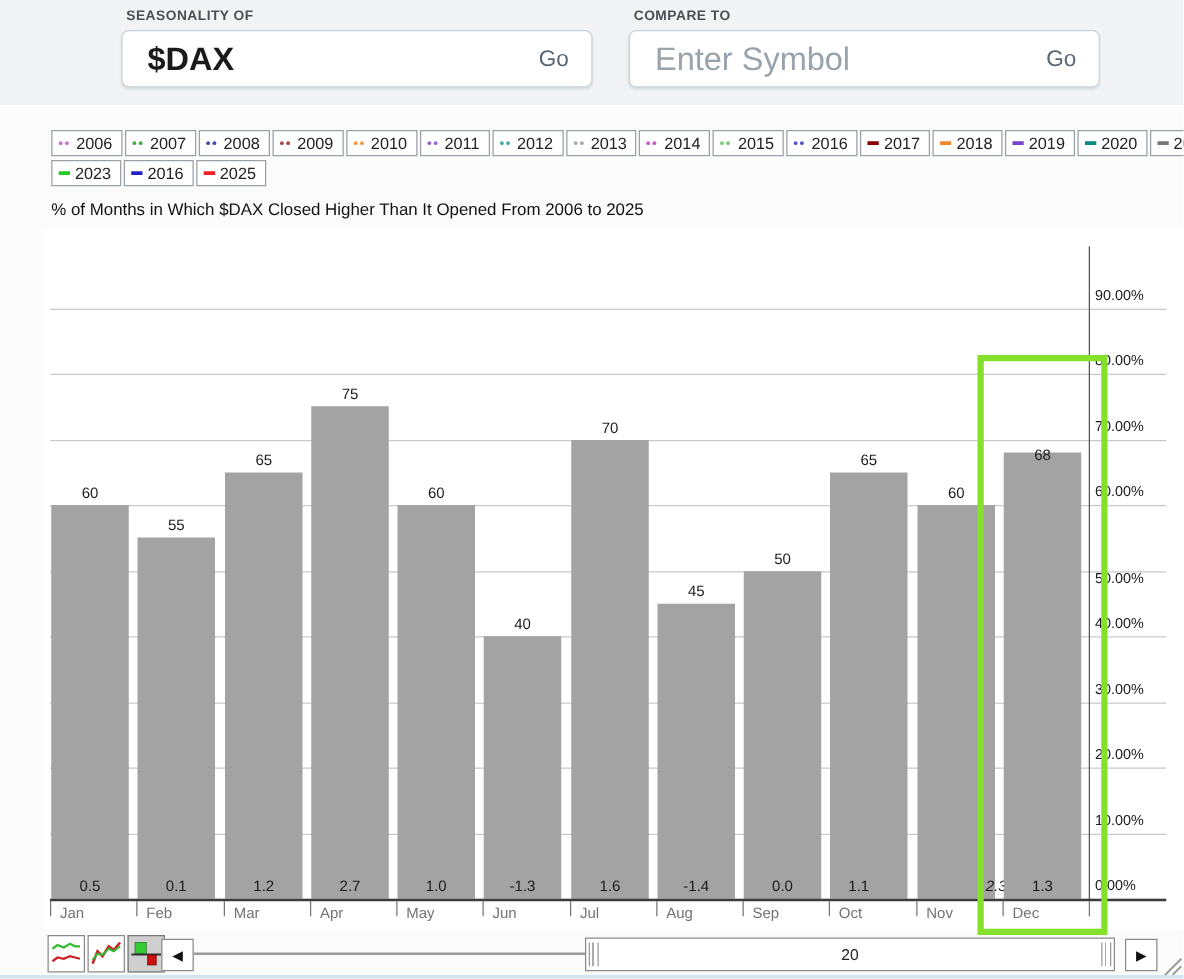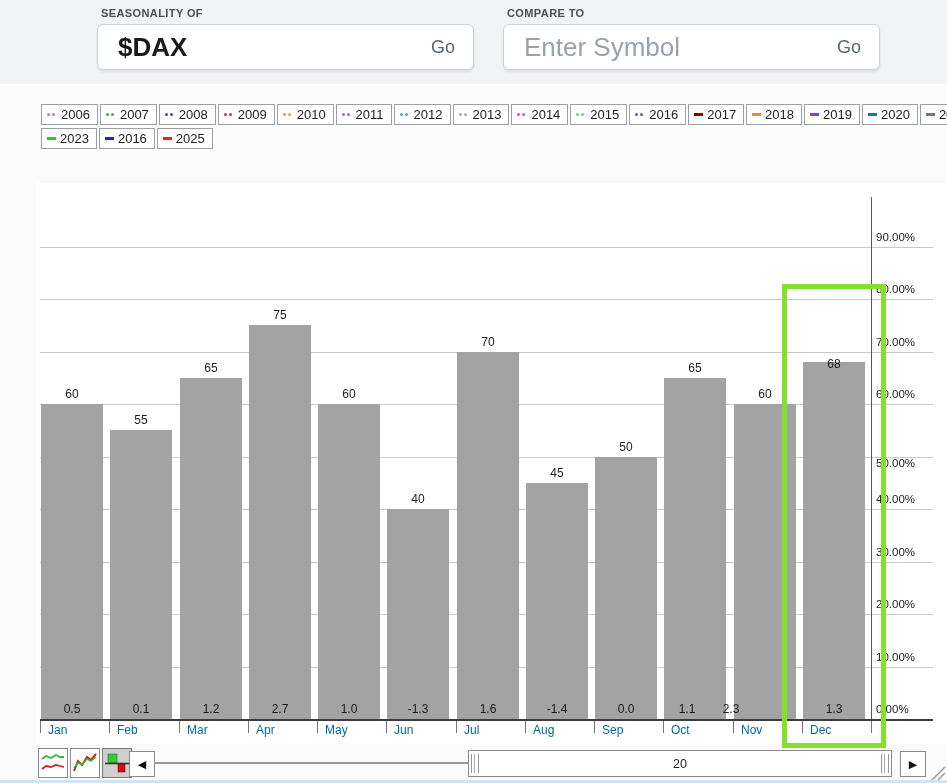--- a/index.html
+++ b/index.html
@@ -36,21 +36,21 @@
   
   .plot-bg { position:absolute; left:36px; top:183px; width:911px; height:561px; background:#fff; }
   .gridline { position:absolute; left:40px; width:893px; height:1px; background:#c9c9c9; }
   .ylabel { position:absolute; left:876px; width:60px; font-size:11.5px; color:#1a1a1a; }
   .vaxis { position:absolute; left:871px; top:197px; width:1px; height:523px; background:#555; }
   .xaxis { position:absolute; left:40px; top:719px; width:893px; height:2px; background:#3c3c3c; }
   .bar { position:absolute; background:#a3a3a3; }
   .val-label { position:absolute; font-size:12px; color:#1c1c1c; text-align:center; }
   .chg-label { position:absolute; top:702px; font-size:12px; color:#1a1a1a; text-align:center; }
   .month-tick { position:absolute; top:721px; width:1px; height:12px; background:#777; }
-  .month-label { position:absolute; top:723px; font-size:12px; color:#0369a1; }
+  .month-label { position:absolute; top:723px; font-size:12px; color:#737373; }
 
   .highlight-rect { position:absolute; left:782px; top:284px; width:104px; height:464px;
                     border:5px solid #85e02b; z-index:6; pointer-events:none; }
 
   
   .tool-btn { position:absolute; width:30px; height:30px; top:748px; background:#fff;
               border:1px solid #8a8a8a; display:flex; align-items:center; justify-content:center;
               cursor:pointer; padding:0; }
   .tool-btn.pressed { background:#cfcfcf; border-color:#777; }
   .arrow-btn { position:absolute; width:26px; height:26px; top:751px; background:#fff;
@@ -209,20 +209,21 @@
         </button>
         <button class="year-btn">
           <span class="marker">
             <span class="dash" style="background: rgb(238, 34, 34);"></span>
           </span>
           <span>2025</span>
         </button>
       </div>
     </div>
 
+  <div class="chart-title">% of Months in Which $DAX Closed Higher Than It Opened From 2006 to 2025</div>
 
   <div class="plot-bg"></div>
   <div id="chart-layer">
       <div class="gridline" style="top: 247px;"></div>
       <div class="ylabel" style="top: 231px;">90.00%</div>
       <div class="gridline" style="top: 299px;"></div>
       <div class="ylabel" style="top: 283px;">80.00%</div>
       <div class="gridline" style="top: 352px;"></div>
       <div class="ylabel" style="top: 336px;">70.00%</div>
       <div class="gridline" style="top: 404px;"></div>
@@ -284,21 +285,21 @@
       <div class="chg-label" style="left: 595px; width: 62px;">0.0</div>
       <div class="month-tick" style="left: 594px;"></div>
       <div class="month-label" style="left: 602px;">Sep</div>
       <div class="bar" style="left: 664px; top: 378px; width: 62px; height: 341px; background: rgb(163, 163, 163);"></div>
       <div class="val-label" style="left: 664px; top: 361px; width: 62px;">65</div>
       <div class="chg-label" style="left: 664px; width: 46px;">1.1</div>
       <div class="month-tick" style="left: 663px;"></div>
       <div class="month-label" style="left: 671px;">Oct</div>
       <div class="bar" style="left: 734px; top: 404px; width: 62px; height: 315px; background: rgb(163, 163, 163);"></div>
       <div class="val-label" style="left: 734px; top: 387px; width: 62px;">60</div>
-      <div class="chg-label" style="left: 700px; width: 62px;">2.3</div>
+      <div class="chg-label" style="left: 766px; width: 62px; font-style: italic;">2.3</div>
       <div class="month-tick" style="left: 733px;"></div>
       <div class="month-label" style="left: 741px;">Nov</div>
       <div class="bar" style="left: 803px; top: 362px; width: 62px; height: 357px; background: rgb(163, 163, 163);"></div>
       <div class="val-label" style="left: 803px; top: 345px; width: 62px; margin-top: 12px;">68</div>
       <div class="chg-label" style="left: 803px; width: 62px;">1.3</div>
       <div class="month-tick" style="left: 802px;"></div>
       <div class="month-label" style="left: 810px;">Dec</div>
       <div class="month-tick" style="left: 871px;"></div>
     </div>
   <div class="vaxis"></div>

